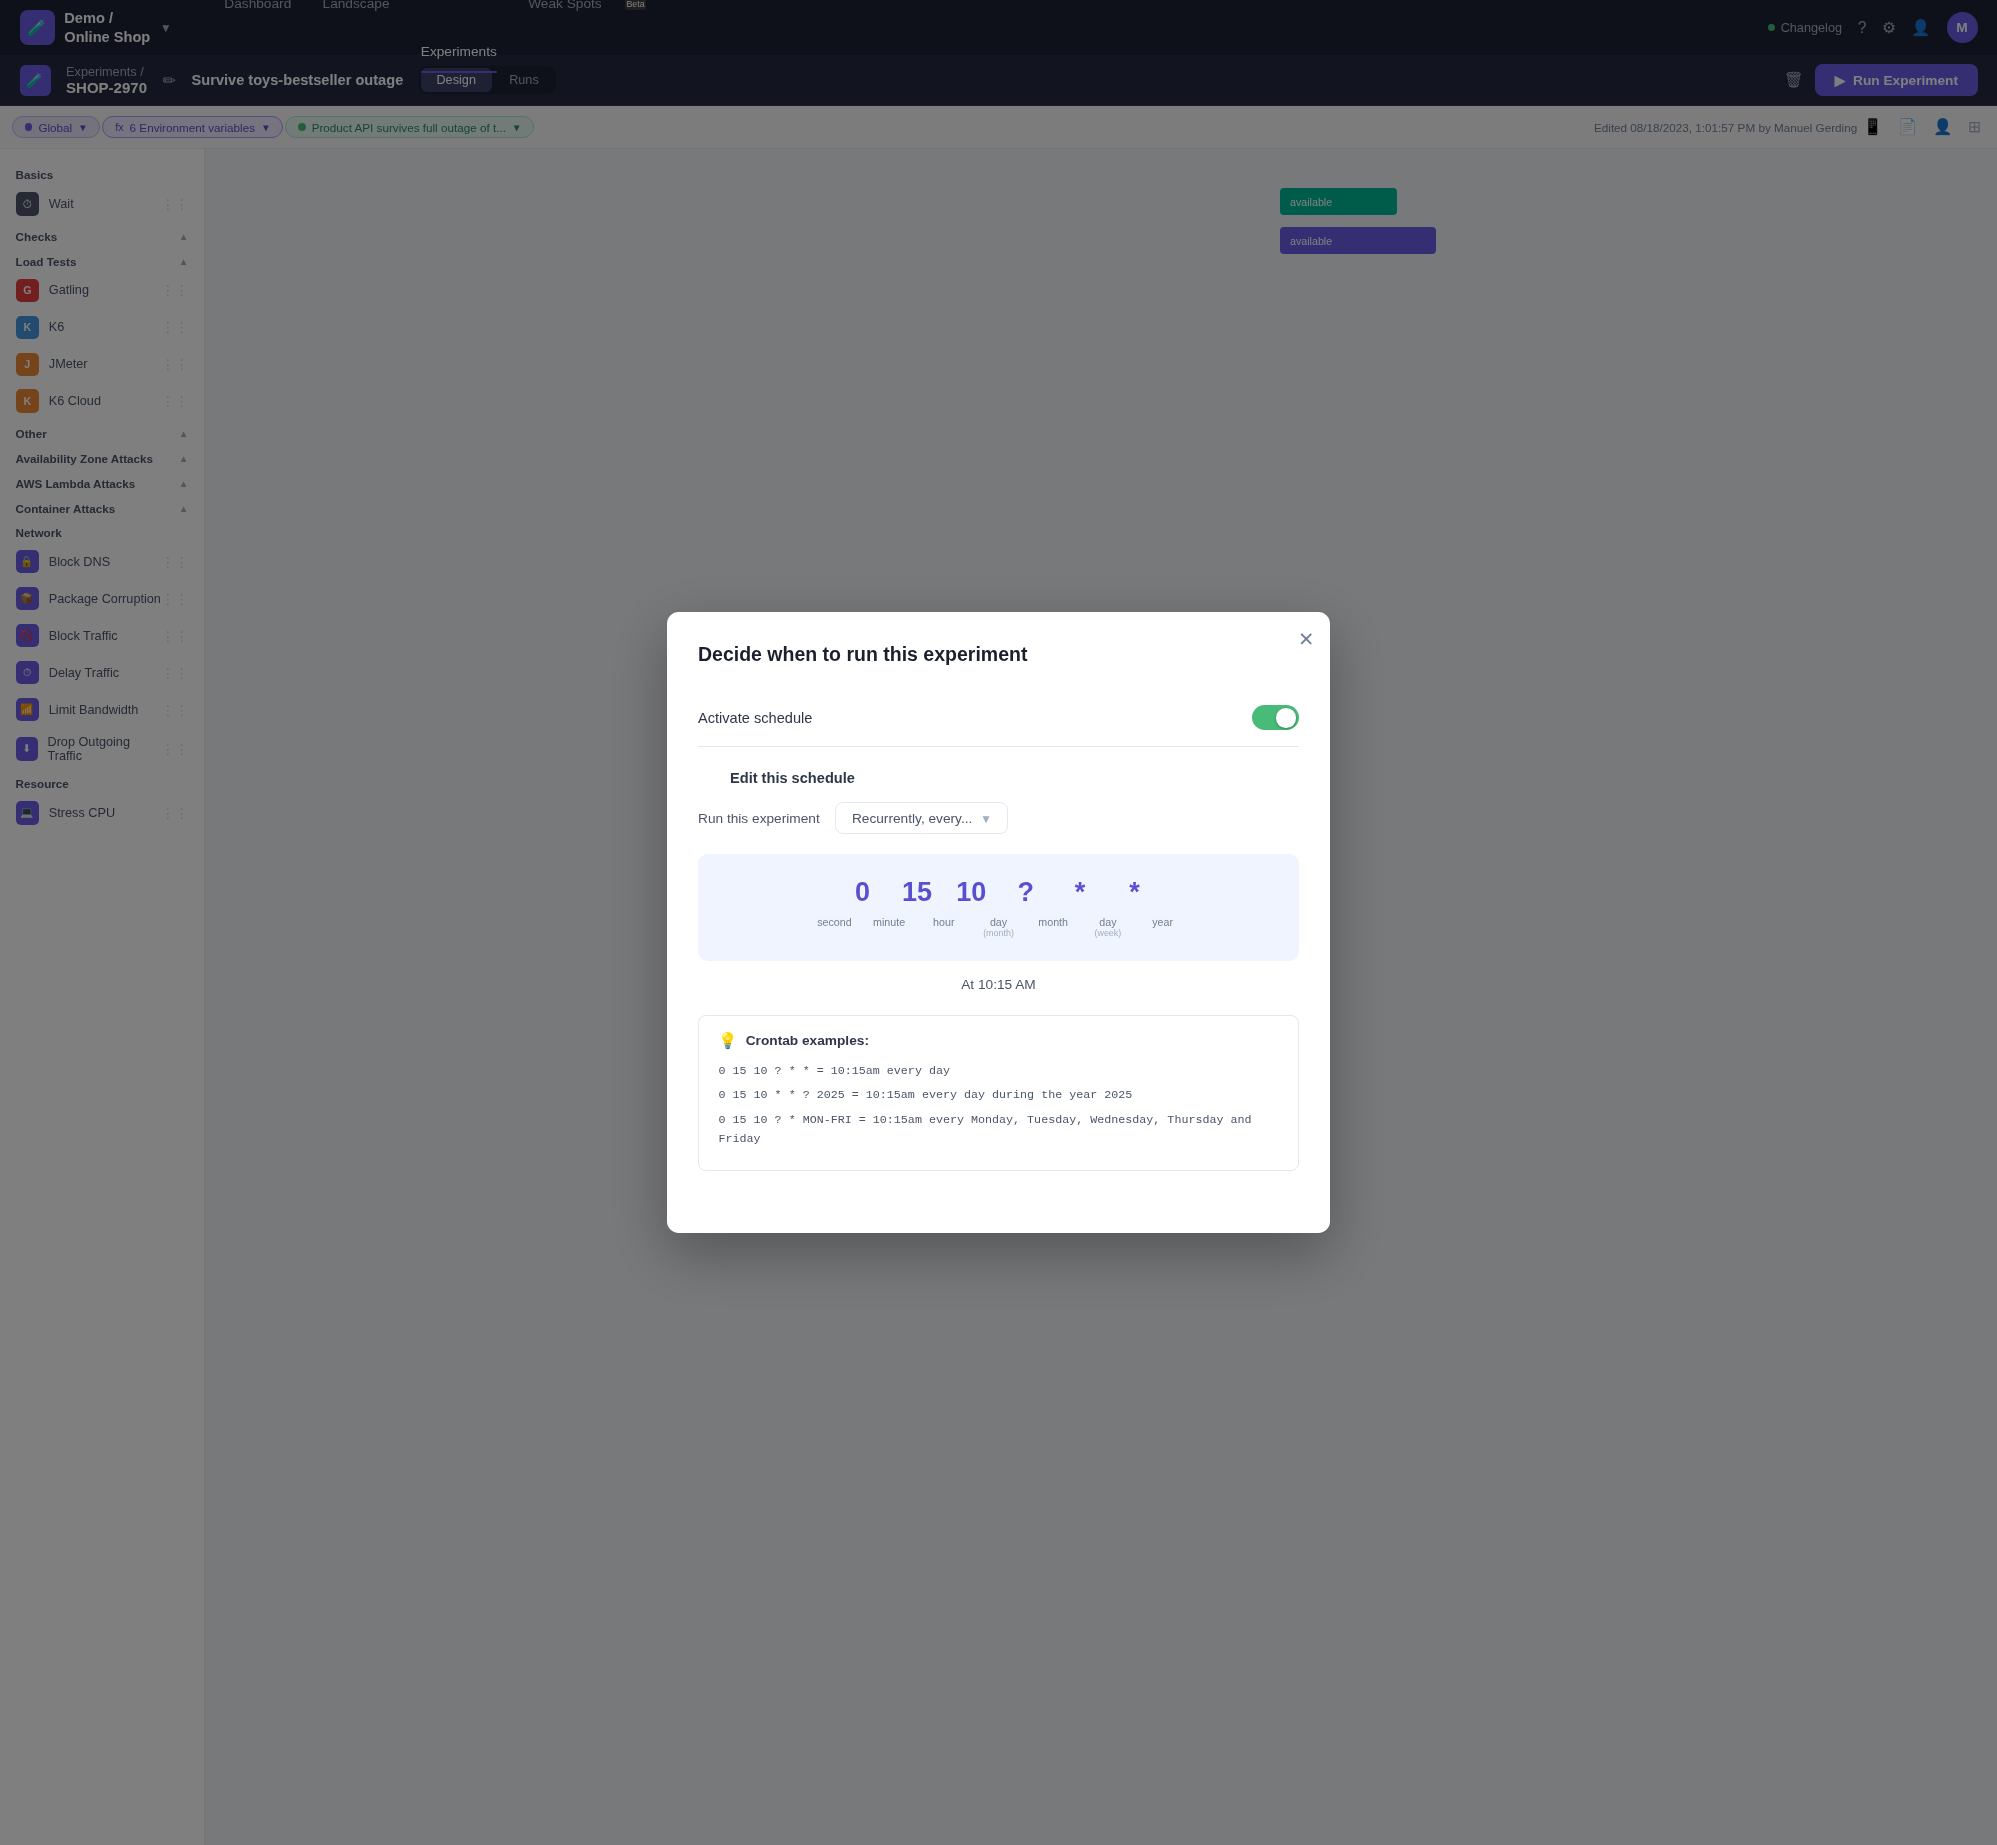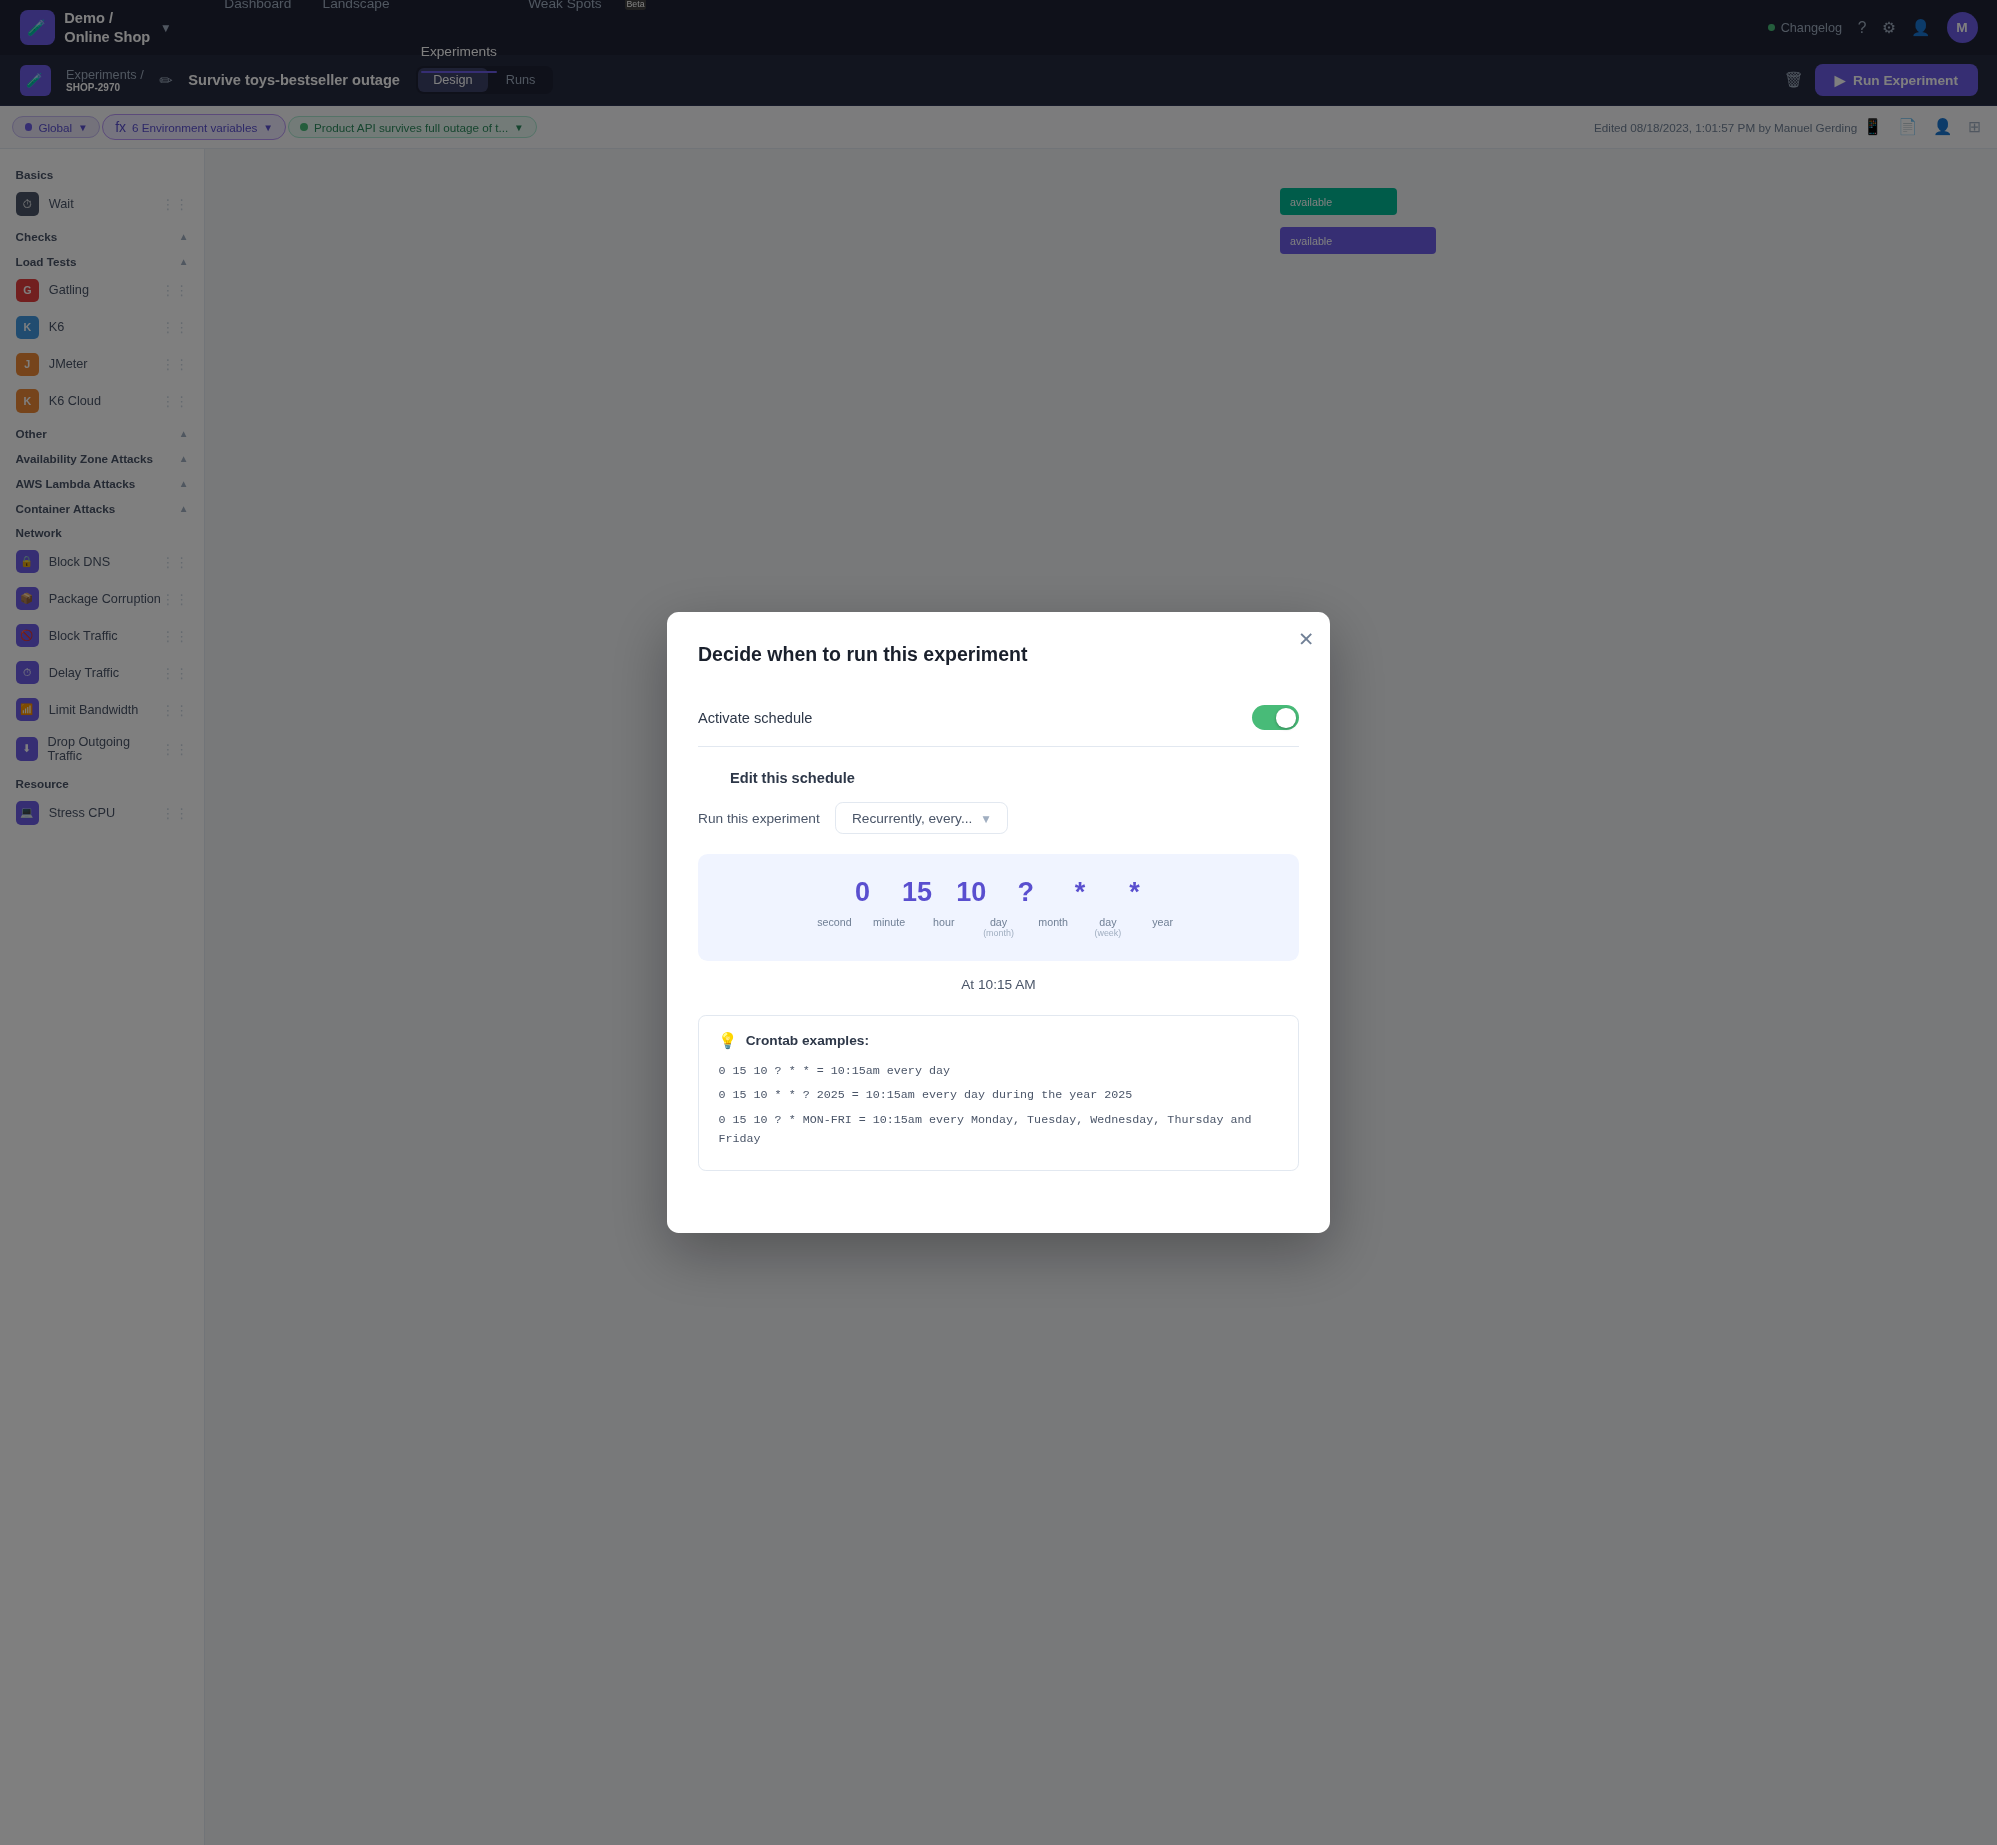--- a/index.html
+++ b/index.html
@@ -37,21 +37,21 @@
     .nav-icon { color: #a0aec0; cursor: pointer; font-size: 15.6px; }
     .avatar { width: 31px; height: 31px; border-radius: 50%; background: #6c5ce7; display: flex; align-items: center; justify-content: center; color: white; font-size: 13.7px; font-weight: 700; }
 
     
     .sub-nav {
       display: flex; align-items: center; background: #252a3e; height: 51px;
       padding: 0 19.5px; gap: 15.6px; border-bottom: 1px solid #2d3250;
     }
     .sub-nav-icon { width: 31px; height: 31px; background: #6c5ce7; border-radius: 5.9px; display: flex; align-items: center; justify-content: center; color: white; font-size: 13.7px; }
     .breadcrumb { color: #a0aec0; font-size: 12.7px; }
-    .experiment-title { color: white; font-size: 10px; font-weight: 600; display: flex; align-items: center; gap: 7.8px; }
+    .experiment-title { color: white; font-size: 15px; font-weight: 600; display: flex; align-items: center; gap: 7.8px; }
     .edit-icon { color: #a0aec0; cursor: pointer; }
     .tab-group { display: flex; background: #1e2235; border-radius: 7.8px; padding: 2px; gap: 2px; }
     .tab-btn {
       padding: 4.9px 15.6px; border-radius: 5.9px; font-size: 12.7px; cursor: pointer;
       border: none; background: transparent; color: #a0aec0;
     }
     .tab-btn.active { background: #3d4268; color: white; }
     .sub-nav-right { margin-left: auto; display: flex; align-items: center; gap: 11.7px; }
     .delete-btn { color: #a0aec0; cursor: pointer; font-size: 15.6px; }
     .run-btn {
@@ -250,21 +250,21 @@
   </div>
 </div>
 
 <div class="toolbar">
   <div class="toolbar-chip">
     <span class="toolbar-chip-dot"></span>
     <span>Global</span>
     <span style="font-size:9.8px;">▼</span>
   </div>
   <div class="toolbar-chip" style="background:#ede9ff;border-color:#b794f4;">
-    <span style="font-size:14px;">fx</span>
+    <span style="font-size:11px;">fx</span>
     <span>6 Environment variables</span>
     <span style="font-size:9.8px;">▼</span>
   </div>
   <div class="toolbar-chip green">
     <span class="toolbar-chip-dot"></span>
     <span>Product API survives full outage of t...</span>
     <span style="font-size:9.8px;">▼</span>
   </div>
   <span class="toolbar-info">Edited 08/18/2023, 1:01:57 PM by Manuel Gerding</span>
   <div class="toolbar-icons">

